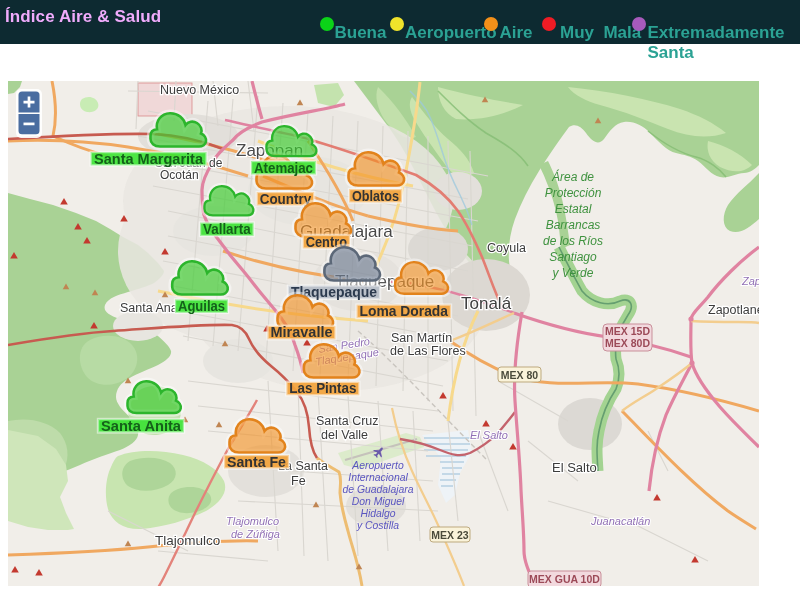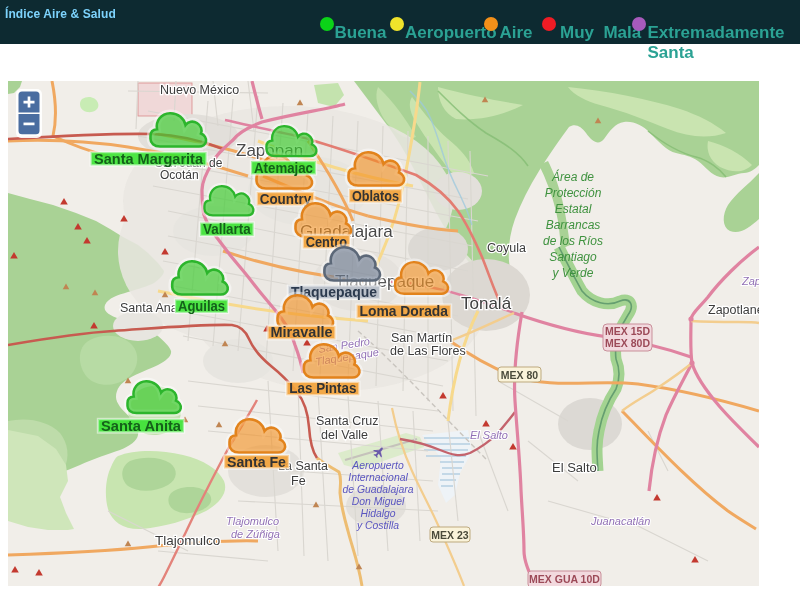--- a/index.html
+++ b/index.html
@@ -1,18 +1,18 @@
 <!DOCTYPE html>
 <html><head>
 <meta charset="utf-8">
 <style>
 html,body{margin:0;padding:0;width:800px;height:606px;background:#fff;overflow:hidden;
 font-family:"Liberation Sans",sans-serif;}
 #hdr{position:absolute;left:0;top:0;width:800px;height:44px;background:#0d2a31;}
-#ttl{position:absolute;left:5px;top:7px;font-size:12px;font-weight:bold;color:#7dd3fc;letter-spacing:.1px;}
+#ttl{position:absolute;left:5px;top:7px;font-size:17px;font-weight:bold;color:#f0abfc;letter-spacing:.1px;}
 .ld{position:absolute;top:17px;width:14px;height:14px;border-radius:50%;}
 .lt{position:absolute;top:17px;font-size:17px;font-weight:bold;color:#2ba294;margin-top:6px;}
 #map{position:absolute;left:8px;top:81px;width:751px;height:394px;background:#f1eee9;}
 </style>
 </head>
 <body>
 <div id="hdr">
   <div id="ttl">Índice Aire &amp; Salud</div>
   <div class="ld" style="left:319.5px;background:#0bd318;"></div>
   <div class="lt" style="left:334.5px;">Buena</div>

